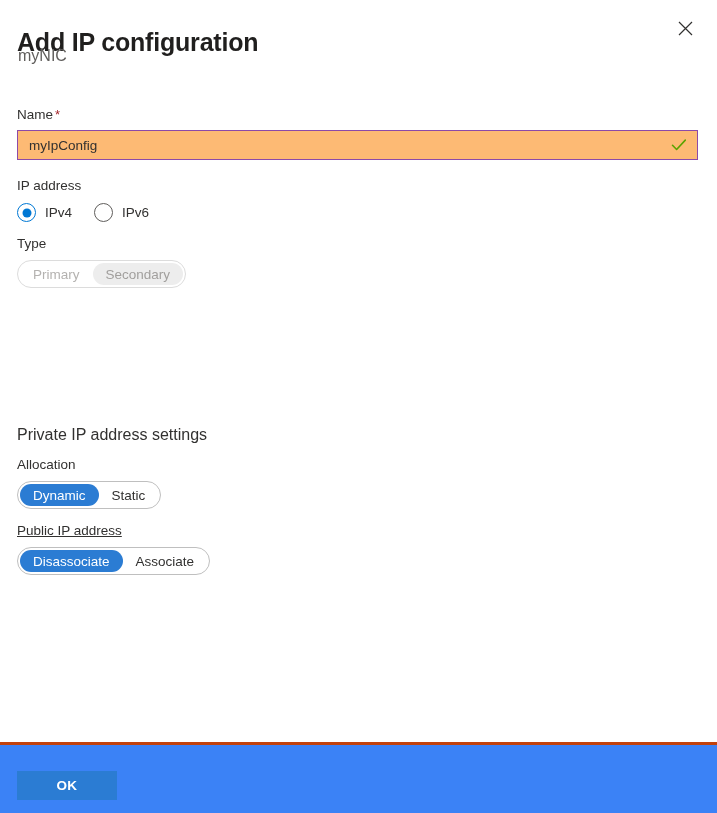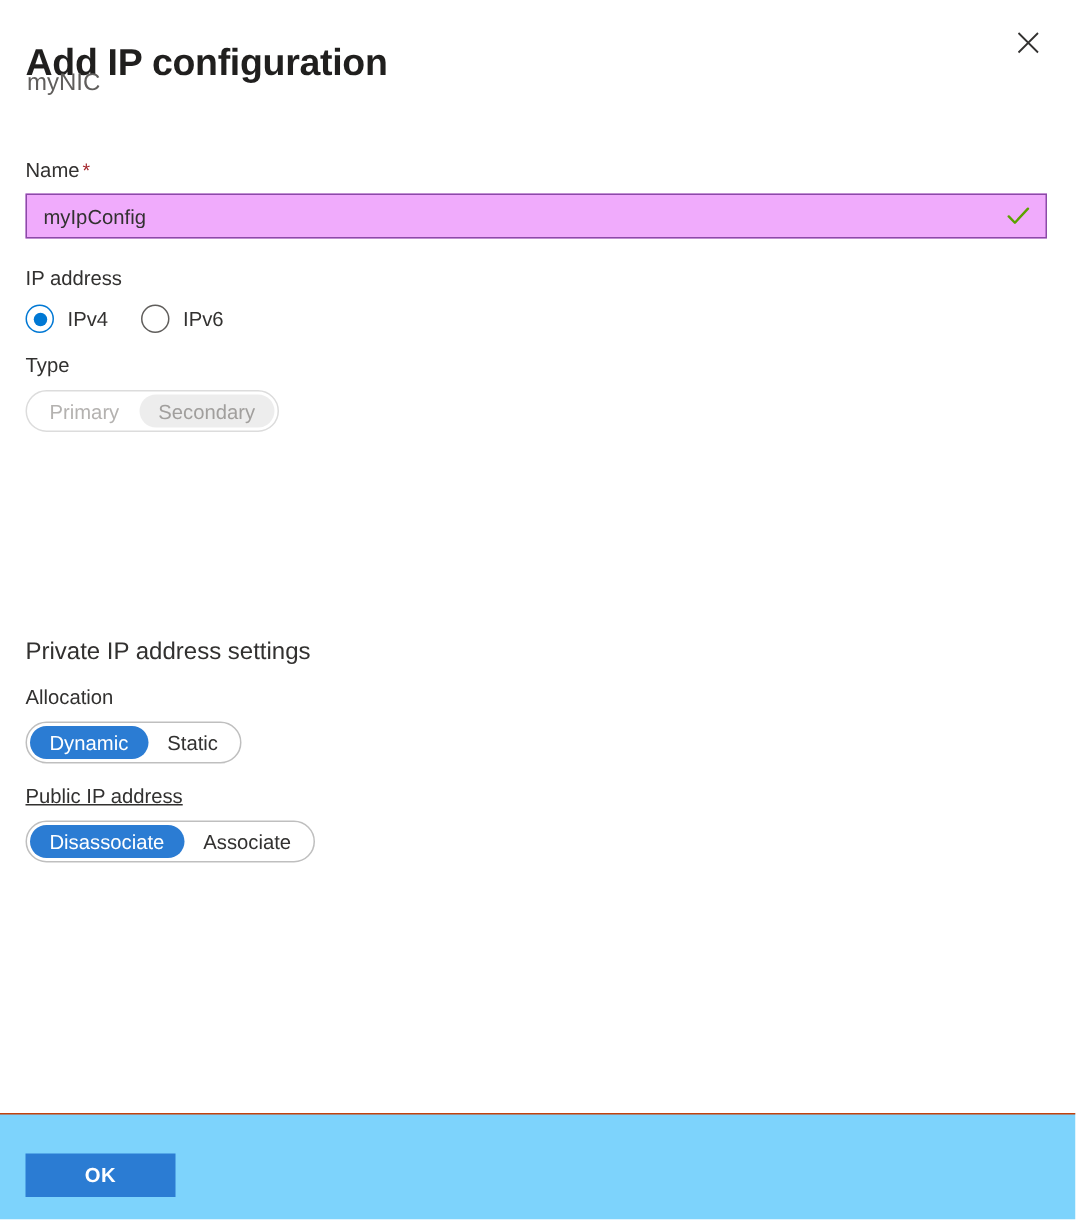--- a/index.html
+++ b/index.html
@@ -85,21 +85,21 @@
   }
 
   
   .name-block { position: absolute; left: 17px; top: 21px; width: 683px; }
   .text-input-wrap {
     position: relative;
     margin-top: 6px;
     width: 681px;
     height: 30px;
     border: 1px solid #8c4aa8;
-    background: #f0abfc;
+    background: #fdba74;
     box-sizing: border-box;
     display: flex;
     align-items: center;
   }
   .text-input {
     border: none;
     outline: none;
     background: transparent;
     font-family: "Liberation Sans", sans-serif;
     font-size: 13.5px;
@@ -232,22 +232,22 @@
 
   .public-ip-block { position: absolute; left: 17px; top: 438px; text-decoration: underline; }
 
   
   .blade-footer {
     position: absolute;
     left: 0;
     bottom: 0;
     width: 717px;
     height: 71px;
-    background: #7dd3fc;
-    border-top: 1px solid #c2410c;
+    background: #3b82f6;
+    border-top: 3px solid #c2410c;
     box-sizing: border-box;
   }
   .ok-button {
     position: absolute;
     left: 17px;
     top: 26px;
     width: 100px;
     height: 29px;
     background: #2b7cd3;
     color: #ffffff;

